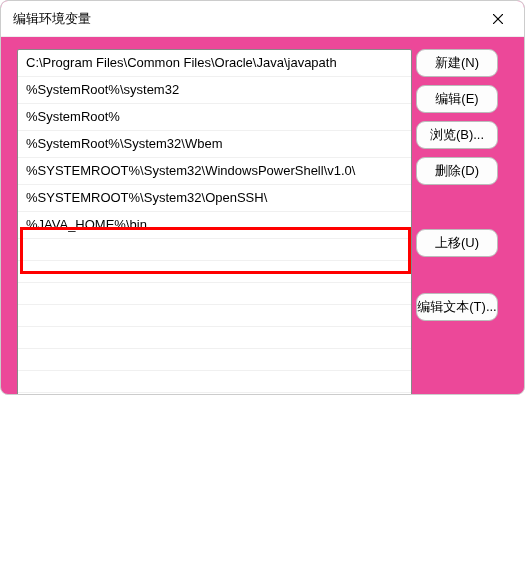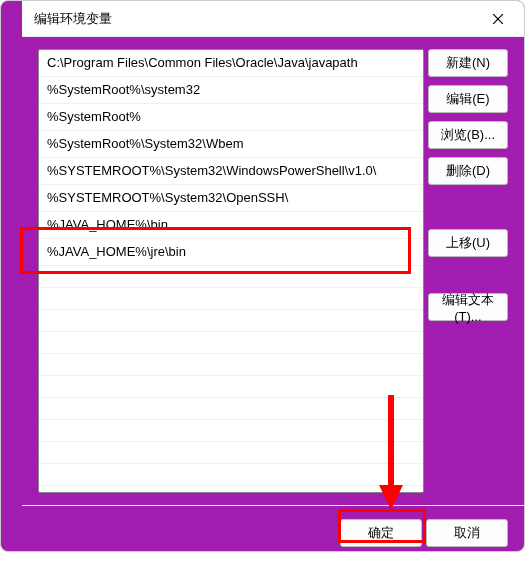--- a/index.html
+++ b/index.html
@@ -9,27 +9,26 @@
       font-family: "Microsoft YaHei", "Segoe UI", sans-serif;
     }
     body {
       width: 527px;
       height: 563px;
       background: #fff;
       position: relative;
     }
     .dialog {
       width: 525px;
-      height: 552px;
+      height: 395px;
       border: 1px solid #ccc;
       border-radius: 8px;
       overflow: hidden;
-      background: #a21caf;
+      background: #ec4899;
       position: relative;
-      padding-left: 21px;
     }
     .titlebar {
       height: 36px;
       display: flex;
       align-items: center;
       padding: 0 12px;
       background: #fff;
       border-bottom: 1px solid #eee;
       position: relative;
     }
@@ -79,21 +78,21 @@
     .buttons-col {
       display: flex;
       flex-direction: column;
       gap: 8px;
       width: 82px;
     }
     .btn {
       height: 28px;
       border: 1px solid #bbb;
       background: #fdfdfd;
-      border-radius: 3px;
+      border-radius: 9px;
       font-size: 13px;
       cursor: pointer;
       display: flex;
       align-items: center;
       justify-content: center;
     }
     .gap-medium {
       height: 28px;
     }
     .gap-small {
@@ -152,21 +151,20 @@
 
   <div class="content">
     <div class="list-area">
       <div class="list-item">C:\Program Files\Common Files\Oracle\Java\javapath</div>
       <div class="list-item">%SystemRoot%\system32</div>
       <div class="list-item">%SystemRoot%</div>
       <div class="list-item">%SystemRoot%\System32\Wbem</div>
       <div class="list-item">%SYSTEMROOT%\System32\WindowsPowerShell\v1.0\</div>
       <div class="list-item">%SYSTEMROOT%\System32\OpenSSH\</div>
       <div class="list-item">%JAVA_HOME%\bin</div>
-      <div class="list-item">%JAVA_HOME%\jre\bin</div>
       <div class="empty-row"></div>
       <div class="empty-row"></div>
       <div class="empty-row"></div>
       <div class="empty-row"></div>
       <div class="empty-row"></div>
       <div class="empty-row"></div>
       <div class="empty-row"></div>
       <div class="empty-row"></div>
       <div class="empty-row"></div>
       <div class="empty-row"></div>

